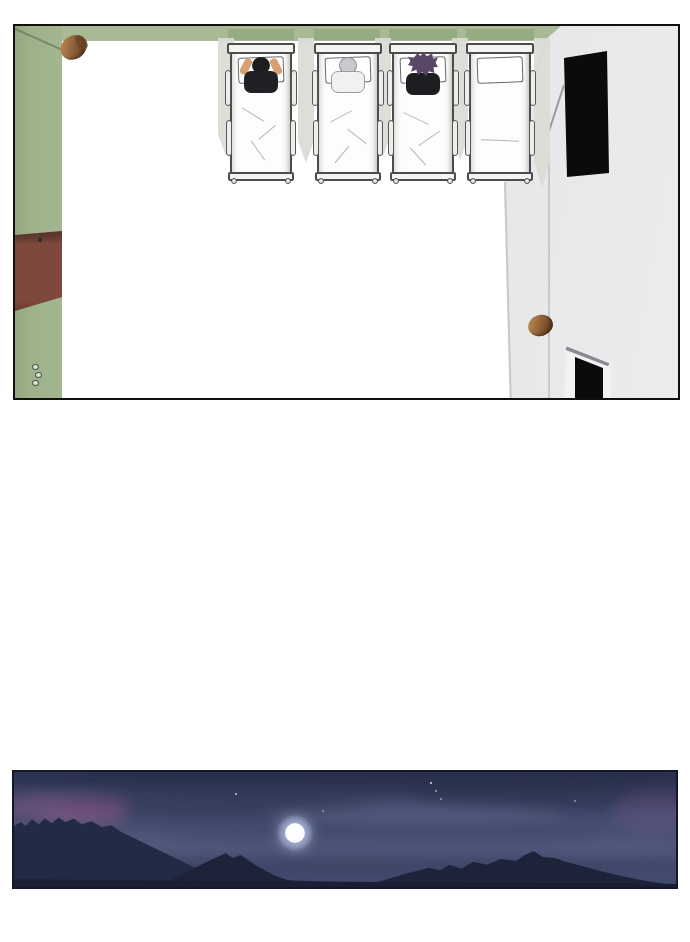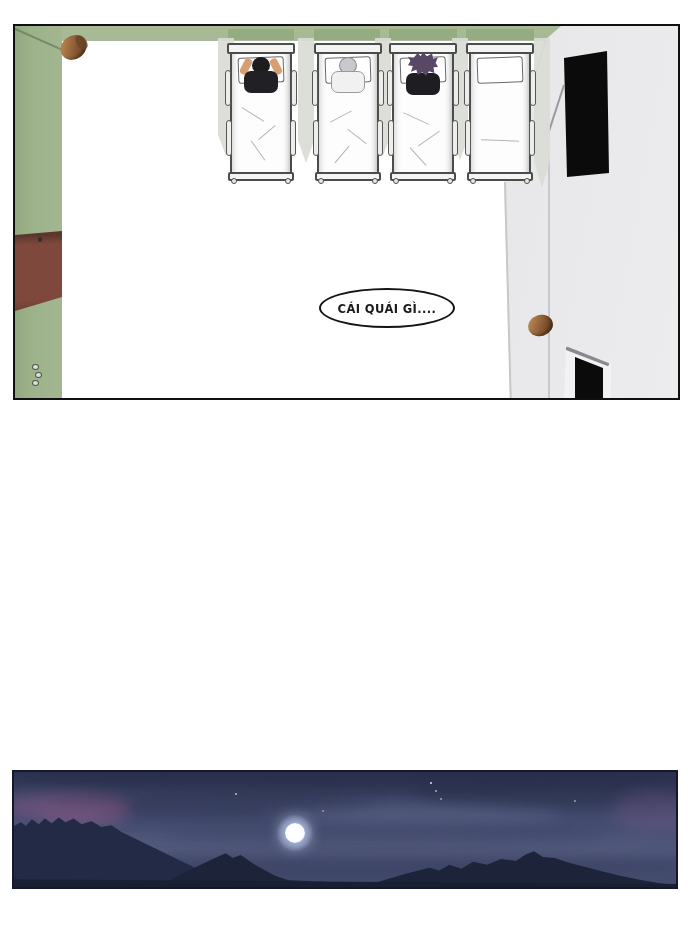--- a/index.html
+++ b/index.html
@@ -224,23 +224,20 @@
     <div class="rail rl1"></div>
     <div class="rail rr1"></div>
     <div class="rail rl2"></div>
     <div class="rail rr2"></div>
     <div class="sk" style="left:12px;top:96px;width:38px;transform:rotate(2deg);"></div>
     <div class="bed-footboard"></div>
     <div class="caster ca"></div>
     <div class="caster cb"></div>
   </div>
 
-  <div class="abs" id="speech-bubble">
-    <span id="speech-text">CÁI QUÁI GÌ....</span>
-  </div>
 </div>
 
 <div class="abs" id="night-panel">
 
   <div class="cloud" style="left:-40px;top:-14px;width:760px;height:34px;background:rgba(32,38,64,.55);"></div>
   <div class="cloud" style="left:40px;top:18px;width:320px;height:28px;background:rgba(46,52,82,.5);"></div>
   <div class="cloud" style="left:400px;top:4px;width:320px;height:34px;background:rgba(40,46,74,.5);"></div>
   <div class="cloud" style="left:250px;top:34px;width:300px;height:20px;background:rgba(118,126,158,.30);"></div>
   <div class="cloud" style="left:150px;top:52px;width:440px;height:24px;background:rgba(52,60,92,.42);"></div>
   <div class="cloud" style="left:-20px;top:62px;width:710px;height:28px;background:rgba(125,134,165,.18);"></div>

